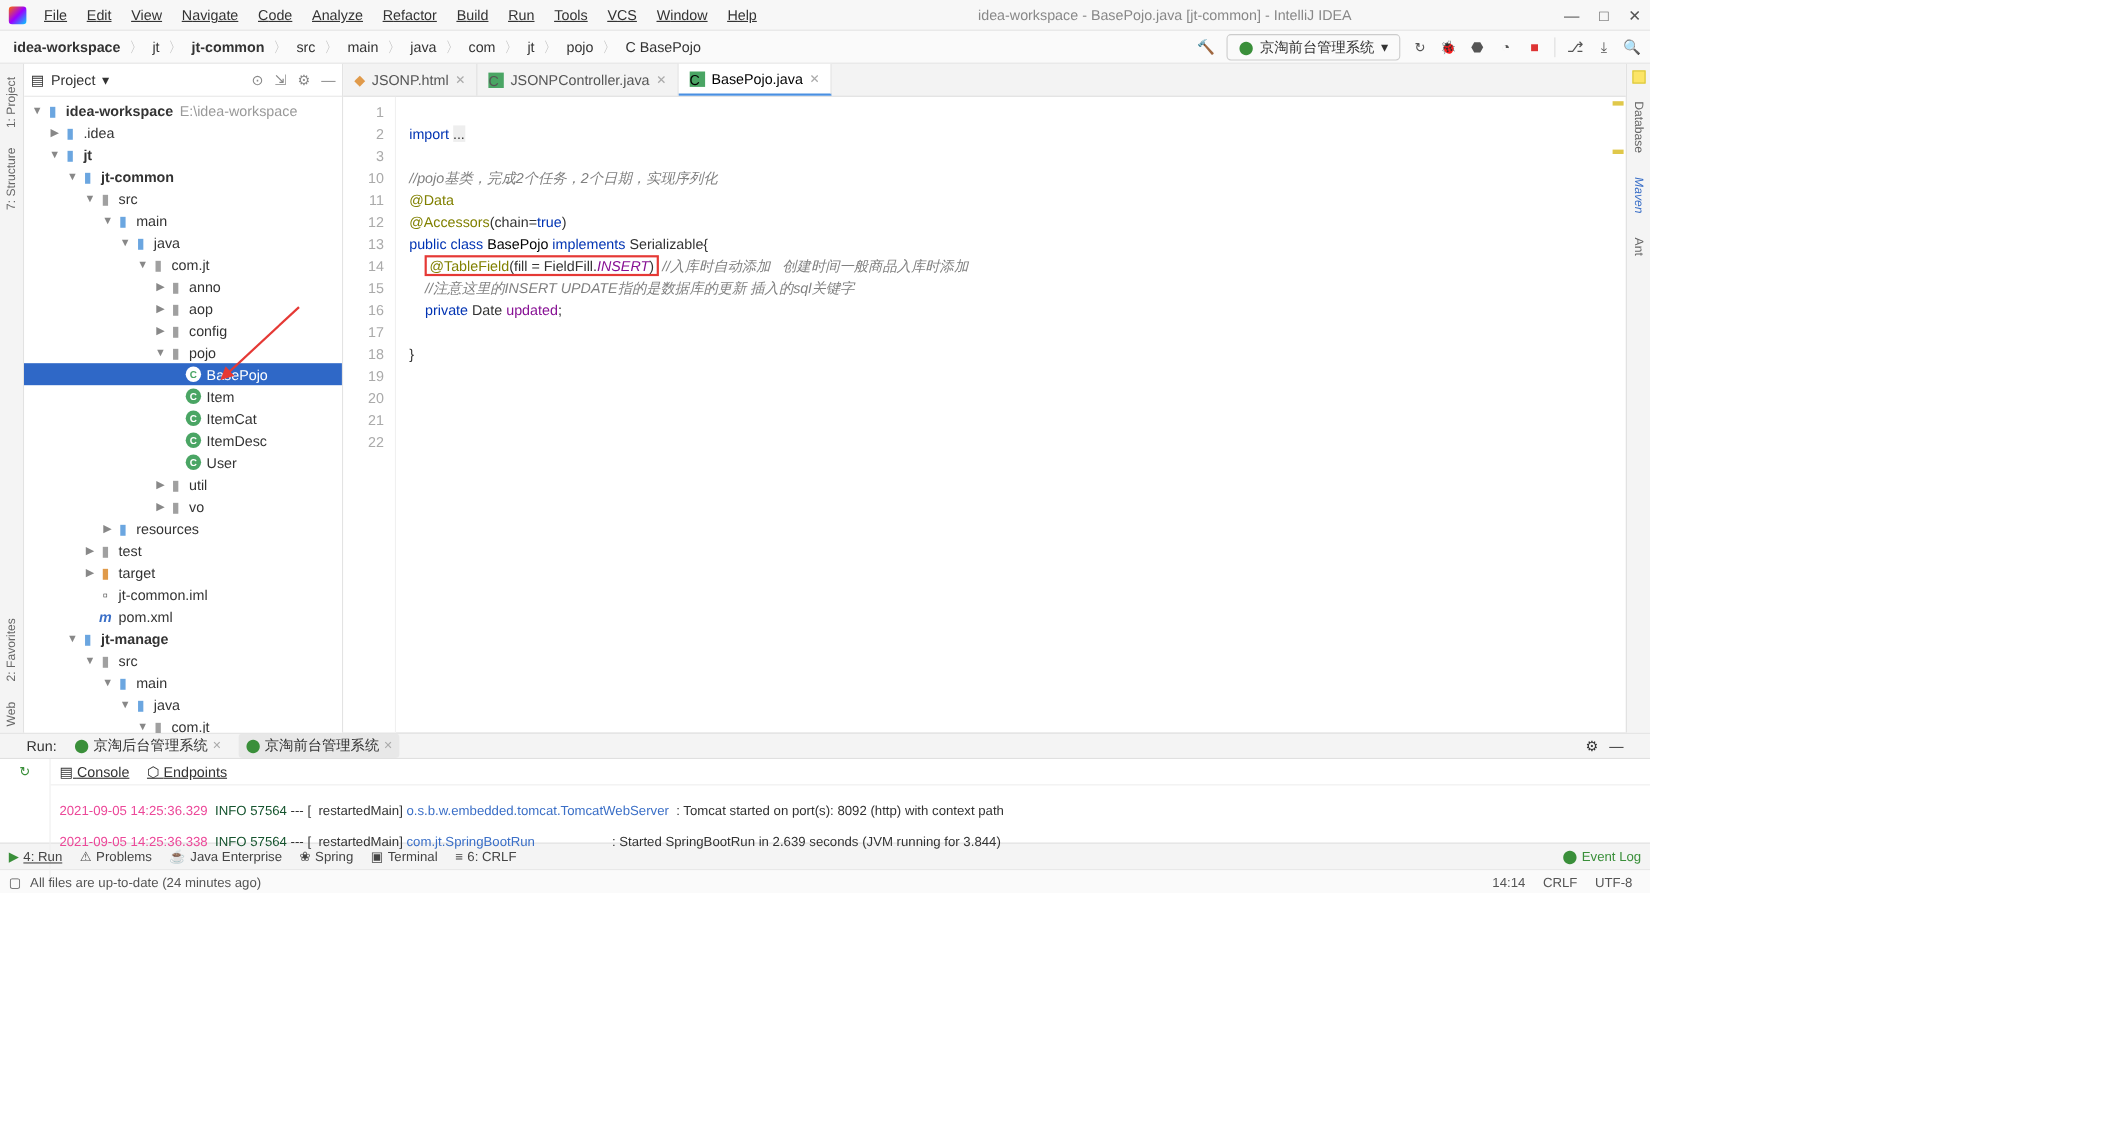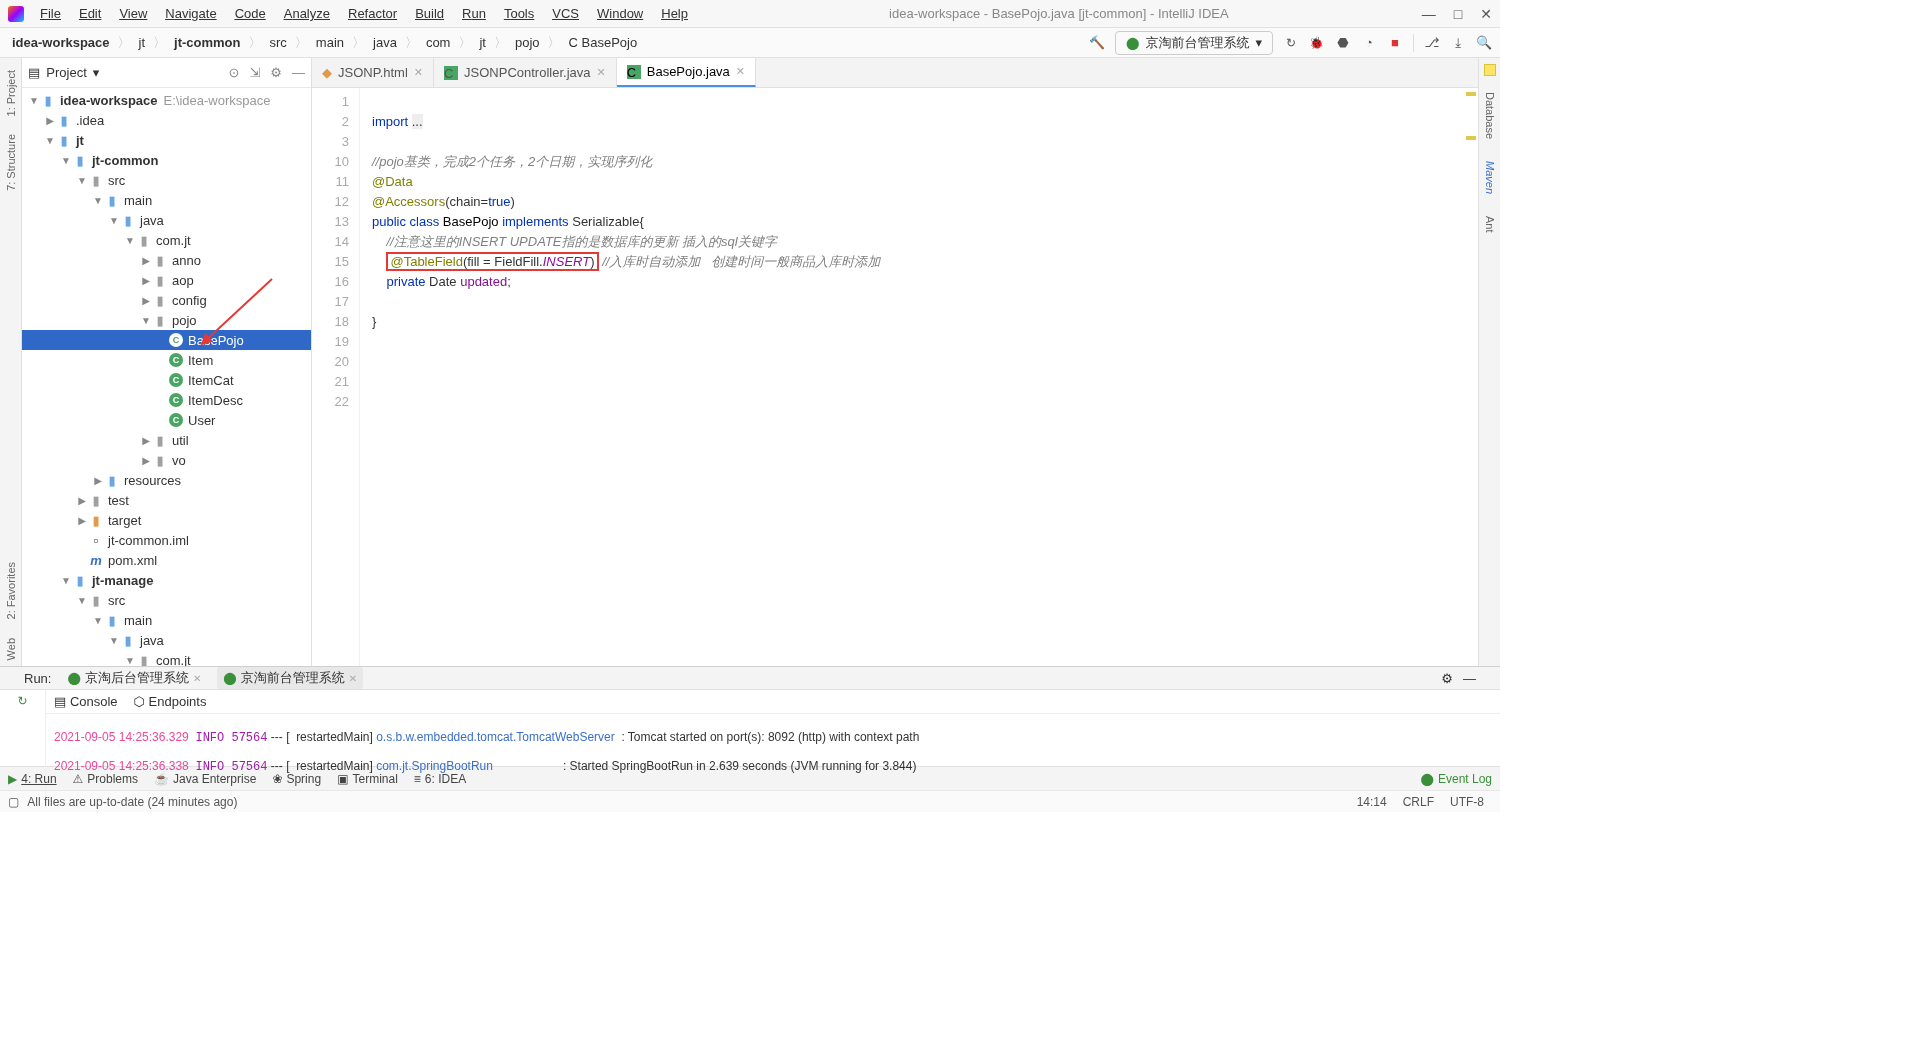--- a/index.html
+++ b/index.html
@@ -76,25 +76,25 @@
 .redbox { border: 2px solid #e53935; padding: 0 2px; }
 .editor .rmarks { position: absolute; right: 2px; top: 34px; width: 10px; }
 .editor .rmarks .m { height: 4px; background: #e0c84a; margin-bottom: 40px; }
 
 
 .runpane { height: 100px; border-top: 1px solid #d0d0d0; background: #fff; display: flex; flex-direction: column; }
 .runpane .rhdr { height: 24px; display: flex; align-items: center; padding: 0 24px; gap: 10px; background: #f4f4f4; border-bottom: 1px solid #e0e0e0; }
 .runpane .rhdr .rtab { display: flex; align-items: center; gap: 4px; padding: 2px 6px; }
 .runpane .rhdr .rtab.active { background: #e8e8e8; border-radius: 3px; }
 .runpane .rhdr .x { color: #aaa; font-size: 10px; }
-.runpane .rsubhdr { height: 24px; display: flex; align-items: center; padding: 0 8px; gap: 16px; border-bottom: 1px solid #eee; }
+.runpane .rsubhdr { height: 24px; display: flex; align-items: center; padding: 0 8px; gap: 16px; border-bottom: 1px solid #eee; text-decoration: underline; }
 .runpane .rbody { flex: 1; display: flex; }
 .runpane .rside { width: 46px; display: flex; flex-direction: column; align-items: center; padding: 4px 0; gap: 6px; color: #555; border-right: 1px solid #eee; }
 .runpane .rout { flex: 1; font-family: Consolas,monospace; font-size: 12px; padding: 2px 8px; overflow: hidden; white-space: pre; }
-.rout .info { color: #a21caf; font-family: Liberation Mono, monospace; }
+.rout .info { color: #14532d; }
 .rout .link { color: #3b6fc7; }
 .rout .dim { color: #ec4899; }
 
 
 .bottombar { height: 24px; background: #f4f4f4; border-top: 1px solid #e0e0e0; display: flex; align-items: center; padding: 0 8px; gap: 16px; font-size: 12px; }
 .bottombar .item { display: flex; align-items: center; gap: 4px; color: #444; }
 .bottombar .spacer { flex: 1; }
 .bottombar .evlog { color: #3a8f3a; }
 
 
@@ -447,22 +447,22 @@
           <div>22</div>
         </div>
       <div class="codebody" id="codebody">
           <div class="ln"></div>
           <div class="ln"><span class="kw">import</span> <span style="background:#eee">...</span></div>
           <div class="ln"></div>
           <div class="ln"><span class="cmt">//pojo基类，完成2个任务，2个日期，实现序列化</span></div>
           <div class="ln"><span class="ann">@Data</span></div>
           <div class="ln"><span class="ann">@Accessors</span>(chain=<span class="kw">true</span>)</div>
           <div class="ln"><span class="kw">public</span> <span class="kw">class</span> <span class="typ">BasePojo</span> <span class="kw">implements</span> Serializable{</div>
+          <div class="ln">    <span class="redbox"><span class="ann">@TableField</span>(fill = FieldFill.<span class="fld" style="font-style:italic">INSERT</span>)</span> <span class="cmt">//入库时自动添加   创建时间一般商品入库时添加</span></div>
           <div class="ln">    <span class="cmt">//注意这里的INSERT UPDATE指的是数据库的更新 插入的sql关键字</span></div>
-          <div class="ln">    <span class="redbox"><span class="ann">@TableField</span>(fill = FieldFill.<span class="fld" style="font-style:italic">INSERT</span>)</span> <span class="cmt">//入库时自动添加   创建时间一般商品入库时添加</span></div>
           <div class="ln">    <span class="kw">private</span> Date <span class="fld">updated</span>;</div>
           <div class="ln"></div>
           <div class="ln">}</div>
           <div class="ln"></div>
         </div>
     </div>
     <div class="rmarks">
       <div class="m"></div>
         <div class="m"></div>
     </div>
@@ -512,21 +512,21 @@
 
 <div class="bottombar">
   <div class="item">
       <span class="green-play">▶</span>
       <u>4: Run</u>
     </div>
   <div class="item">⚠ <span>Problems</span></div>
   <div class="item">☕ <span>Java Enterprise</span></div>
   <div class="item">❀ <span>Spring</span></div>
   <div class="item">▣ <span>Terminal</span></div>
-  <div class="item">≡ <span>6: IDEA</span></div>
+  <div class="item">≡ <span>6: CRLF</span></div>
   <div class="spacer"></div>
   <div class="item evlog">⬤ <span>Event Log</span></div>
 </div>
 
 <div class="statusbar">
   <span>▢</span>
   <span class="cell">All files are up-to-date (24 minutes ago)</span>
   <div class="spacer"></div>
   <span class="cell">14:14</span>
   <span class="cell">CRLF</span>

